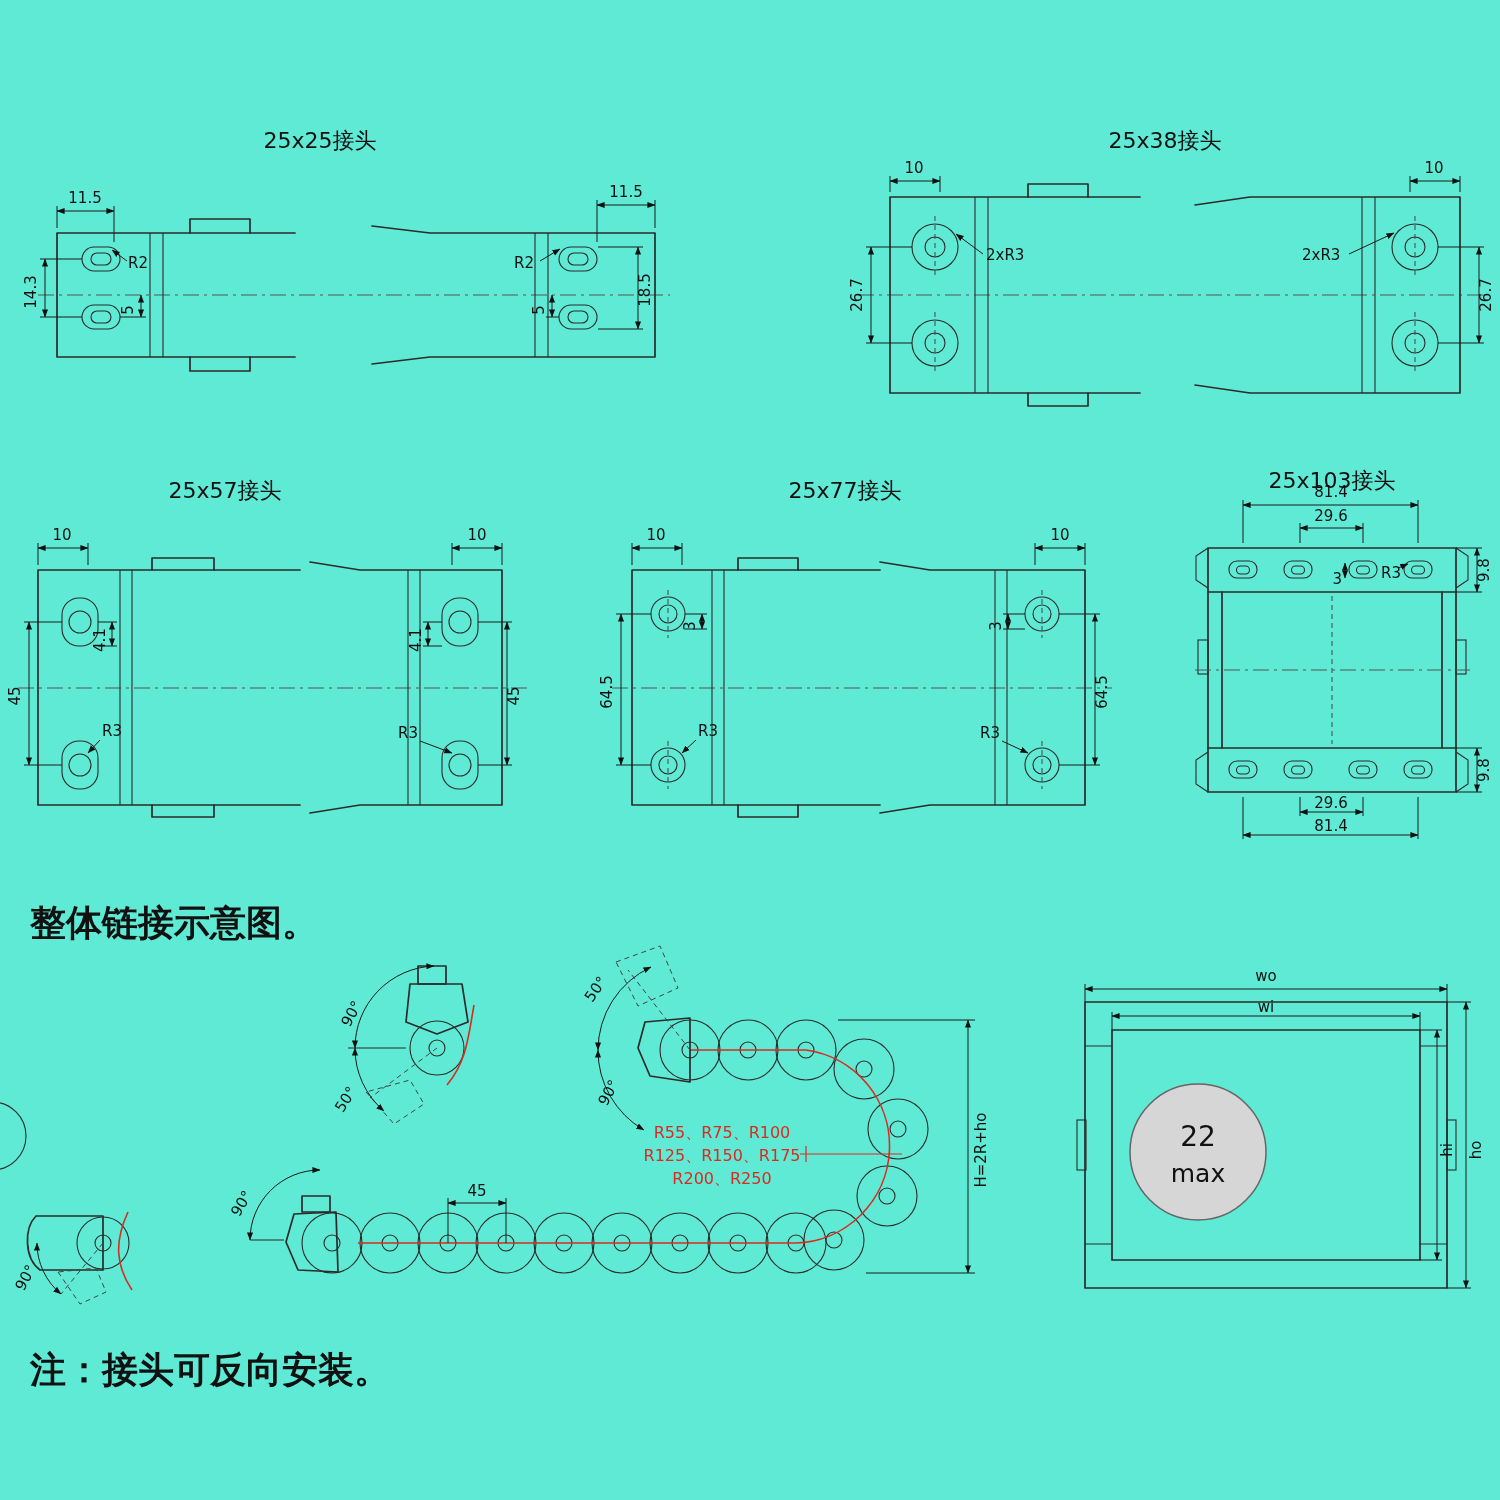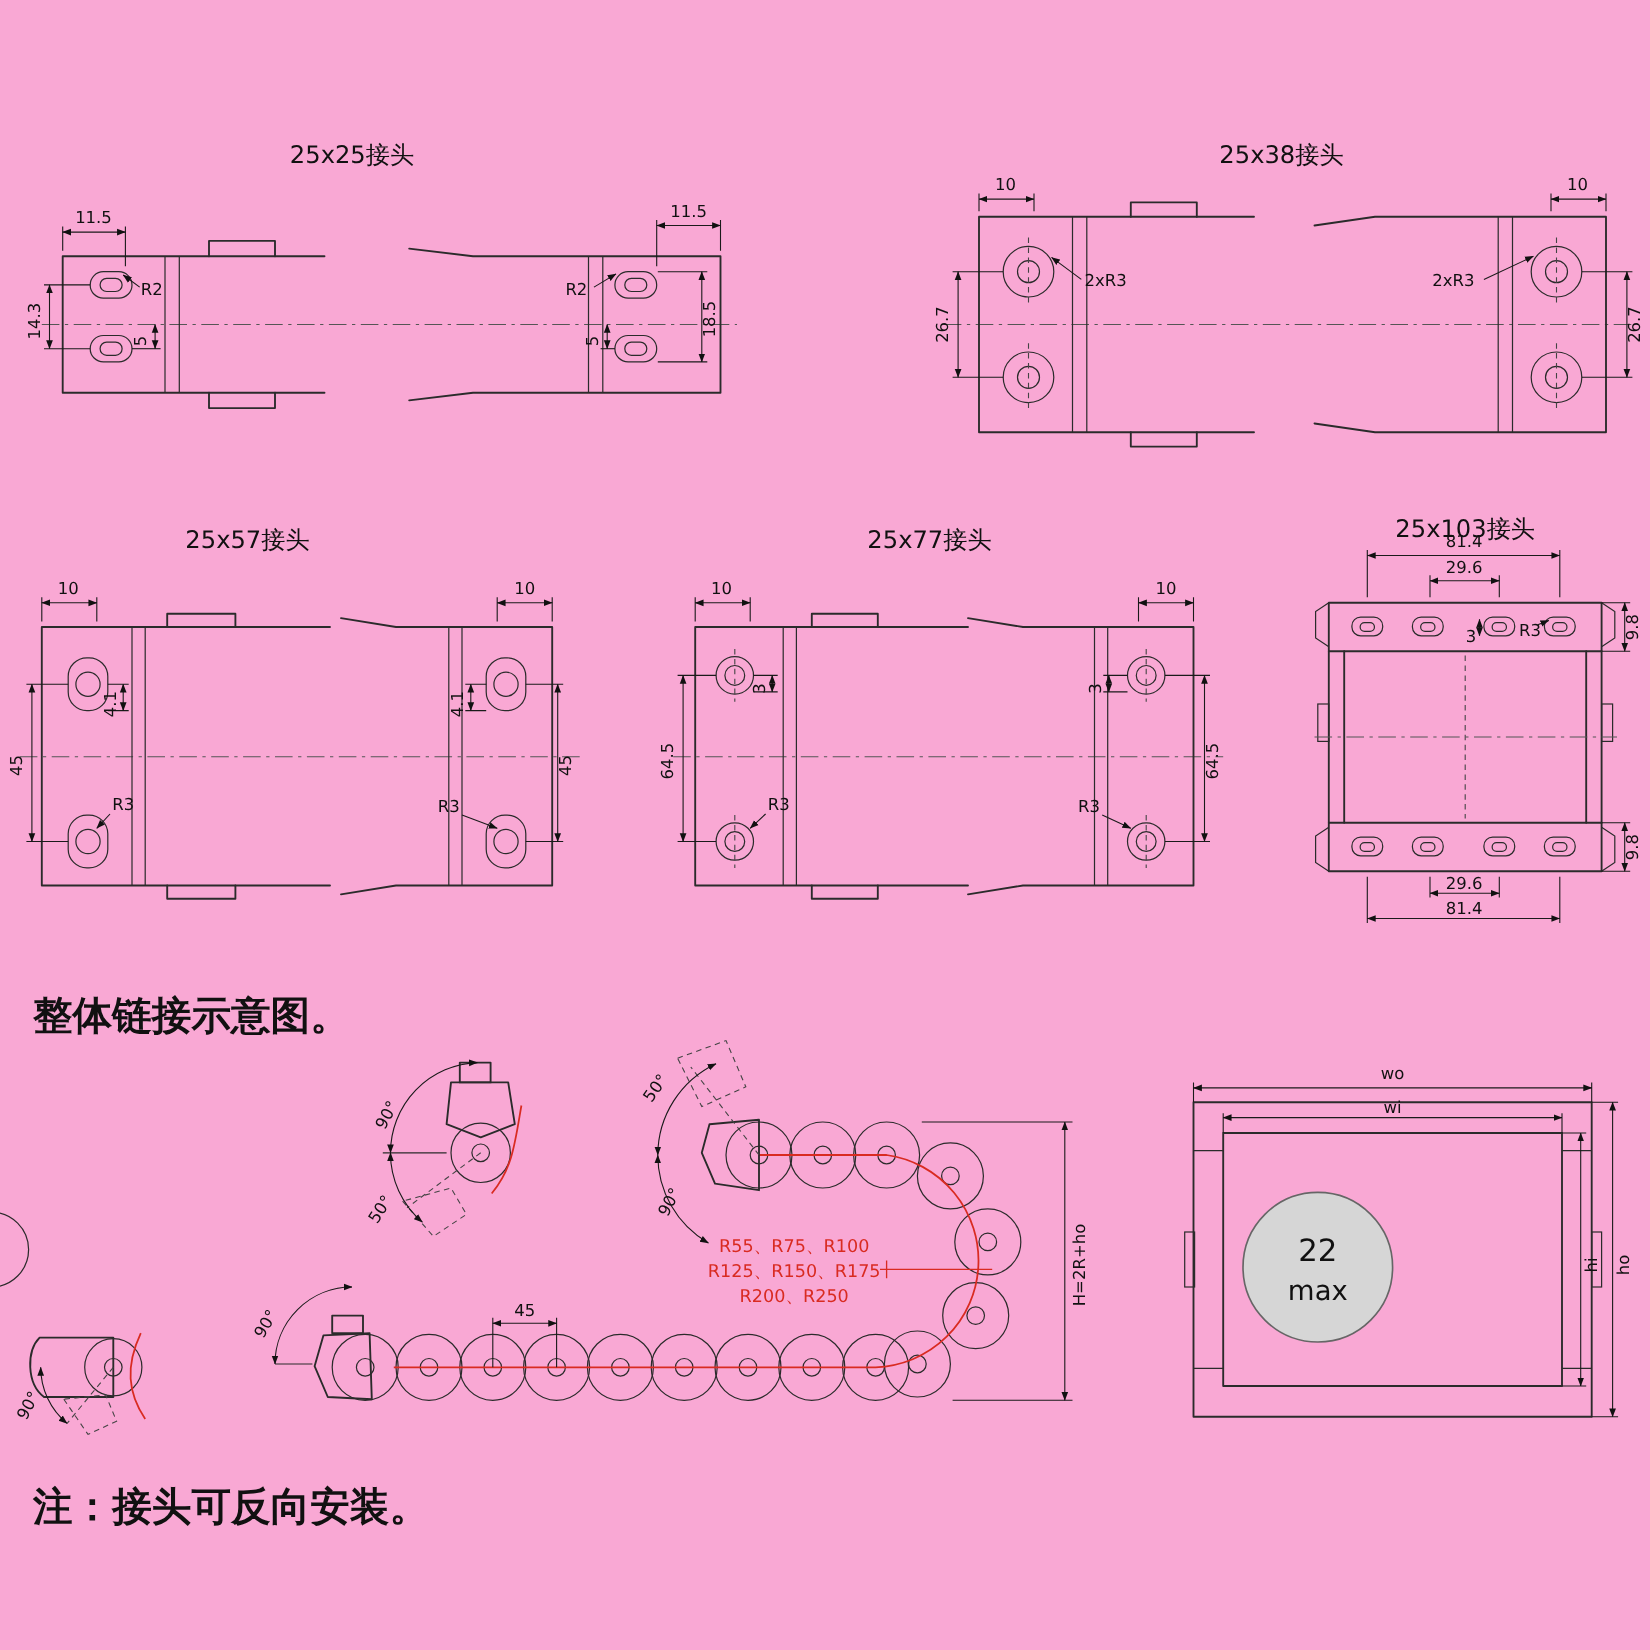--- a/index.html
+++ b/index.html
@@ -1,16 +1,16 @@
 <!DOCTYPE html>
 <html><head>
 <meta charset="utf-8">
 <style>
   html,body{margin:0;padding:0;background:#fff;}
-  #page{position:relative;width:1500px;height:1500px;background:#f9a8d4;overflow:hidden;
+  #page{position:relative;width:1500px;height:1500px;background:#5eead4;overflow:hidden;
         font-family:"DejaVu Sans", sans-serif;}
   svg{display:block;}
   .s  {stroke:#2b2b2b;stroke-width:1.7;fill:none;stroke-linejoin:round;stroke-linecap:round;}
   .s2 {stroke:#2b2b2b;stroke-width:1.1;fill:none;}
   .cl {stroke:#555;stroke-width:1;fill:none;stroke-dasharray:16 5 3 5;}
   .dsh{stroke:#444;stroke-width:1;fill:none;stroke-dasharray:5 4;}
   .dim{stroke:#1a1a1a;stroke-width:1;fill:none;}
   .red{stroke:#d92b21;stroke-width:1.6;fill:none;}
   text{font-family:"DejaVu Sans", sans-serif;fill:#111;}
   .td {font-size:15px;}

